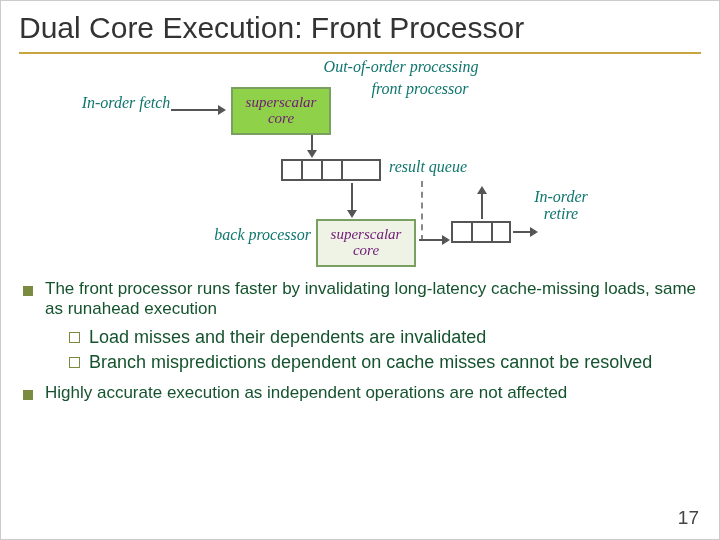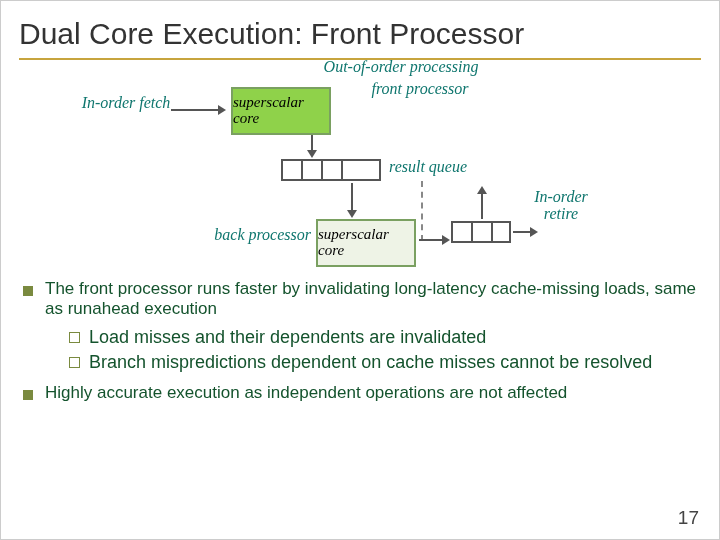--- a/index.html
+++ b/index.html
@@ -1,23 +1,23 @@
 <!DOCTYPE html>
 <html><head>
 <meta charset="utf-8">
 <style>
   * { box-sizing: border-box; margin: 0; padding: 0; }
   html, body { width: 720px; height: 540px; font-family: Arial, Helvetica, sans-serif; background: #fff; }
   .slide { position: relative; width: 720px; height: 540px; border: 1px solid #ccc; background: #fff; }
   .title-wrap { padding: 10px 18px 0 18px; }
-  .title { font-size: 30px; color: #333; line-height: 1.15; font-weight: 400; margin-top: 6px; }
+  .title { font-size: 30px; color: #333; line-height: 1.15; font-weight: 400; }
   .title-rule { margin-top: 6px; border: none; border-top: 2px solid #c7a43e; }
   .diagram { position: absolute; left: 80px; top: 58px; width: 520px; height: 220px; }
   .dlabel { position: absolute; font-family: Georgia, 'Times New Roman', serif; font-style: italic; color: #0f766e; font-size: 16px; line-height: 1.05; text-align: center; }
-  .dbox { position: absolute; font-family: Georgia, 'Times New Roman', serif; font-style: italic; color: #000000; font-size: 15px; display: flex; align-items: center; justify-content: center; border: 2px solid #7aa061; }
+  .dbox { position: absolute; font-family: Georgia, 'Times New Roman', serif; font-style: italic; color: #701a75; font-size: 15px; text-align: center; display: flex; align-items: center; justify-content: center; border: 2px solid #7aa061; }
   .core-front { background: #8fd24a; left: 150px; top: 28px; width: 100px; height: 48px; line-height: 1.05; }
   .core-back  { background: #eef3e6; left: 235px; top: 160px; width: 100px; height: 48px; line-height: 1.05; }
   .queue { position: absolute; border: 2px solid #555; background: #fff; }
   .queue .cell { position: absolute; top: 0; bottom: 0; border-right: 2px solid #555; }
   .result-q { left: 200px; top: 100px; width: 100px; height: 22px; }
   .result-q .cell:nth-child(1){ left:0; width:20px; }
   .result-q .cell:nth-child(2){ left:20px; width:20px; }
   .result-q .cell:nth-child(3){ left:40px; width:20px; }
   .result-q .cell:nth-child(4){ left:60px; width:20px; border-right:none; }
   .retire-q { left: 370px; top: 162px; width: 60px; height: 22px; }

